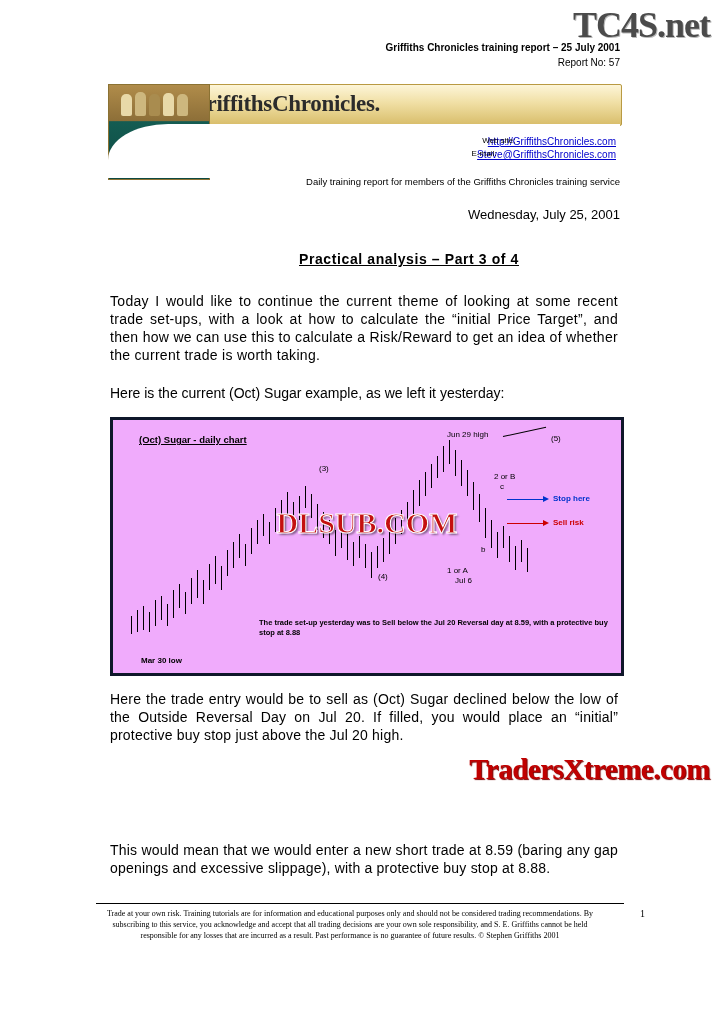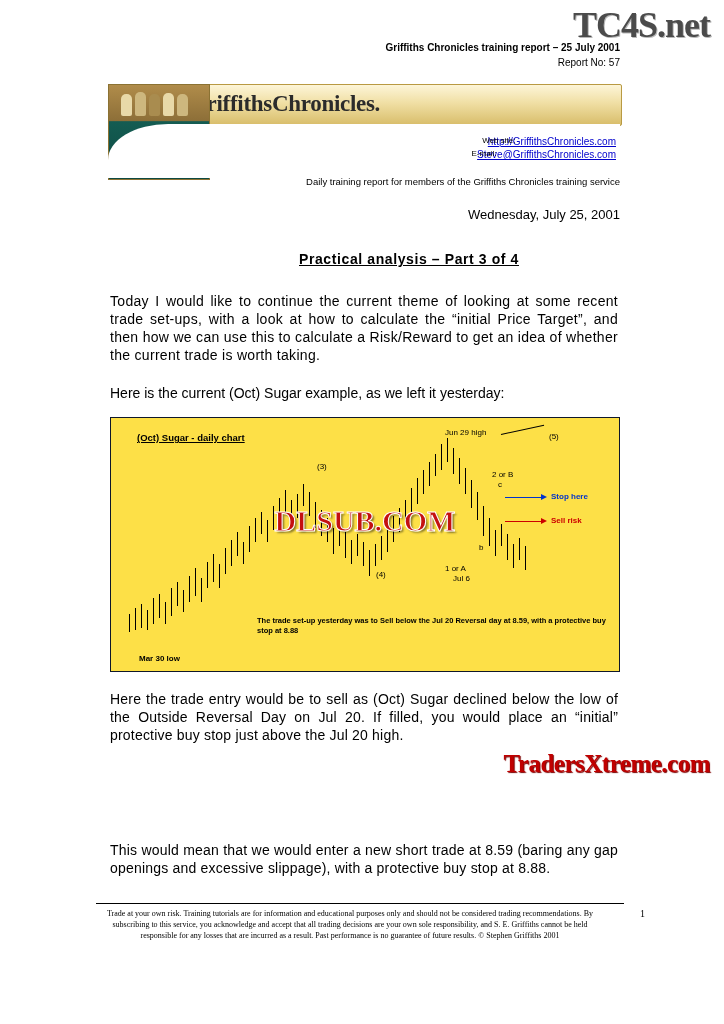--- a/index.html
+++ b/index.html
@@ -16,23 +16,23 @@
   
   .wm-top{
     position:absolute;top:4px;right:14px;
     font-family:"Liberation Serif", serif;
     font-size:36px;font-weight:bold;
     color:#4b4b4b;
     letter-spacing:-1px;
     text-shadow:1px 1px 0 #b9b9b9;
   }
   .wm-bottom{
-    position:absolute;bottom:10px;right:14px;
-    font-family:"Liberation Serif", serif;
-    font-size:25px;font-weight:bold;
+    position:absolute;bottom:2px;right:14px;
+    font-family:"Liberation Serif", serif;
+    font-size:29px;font-weight:bold;
     color:#c00000;
     letter-spacing:-0.5px;
     text-shadow:1px 1px 1px #7a0000;
   }
 
   
   .hdr-line{
     position:absolute;top:42px;left:0;width:620px;
     text-align:right;
     font-size:10px;font-weight:bold;
@@ -109,21 +109,21 @@
   }
   .p1{top:292px;letter-spacing:0.3px;}
   .p2{top:384px;}
   .p3{top:690px;letter-spacing:0.2px;}
   .p4{top:765px;letter-spacing:0.2px;}
   .p5{top:841px;letter-spacing:0.2px;}
 
   
   .chartbox{
     position:absolute;top:417px;left:110px;width:508px;height:253px;
-    border:1px solid #0f172a;background:#fde047;overflow:hidden;
+    border:3px solid #0f172a;background:#f0abfc;overflow:hidden;
   }
   .chart-title{
     position:absolute;left:26px;top:14px;font-size:9.5px;font-weight:bold;
     text-decoration:underline;
   }
   .chart-note{
     position:absolute;left:146px;top:198px;font-size:7.5px;font-weight:bold;
     line-height:10px;
   }
   .lbl{position:absolute;font-size:8px;}

